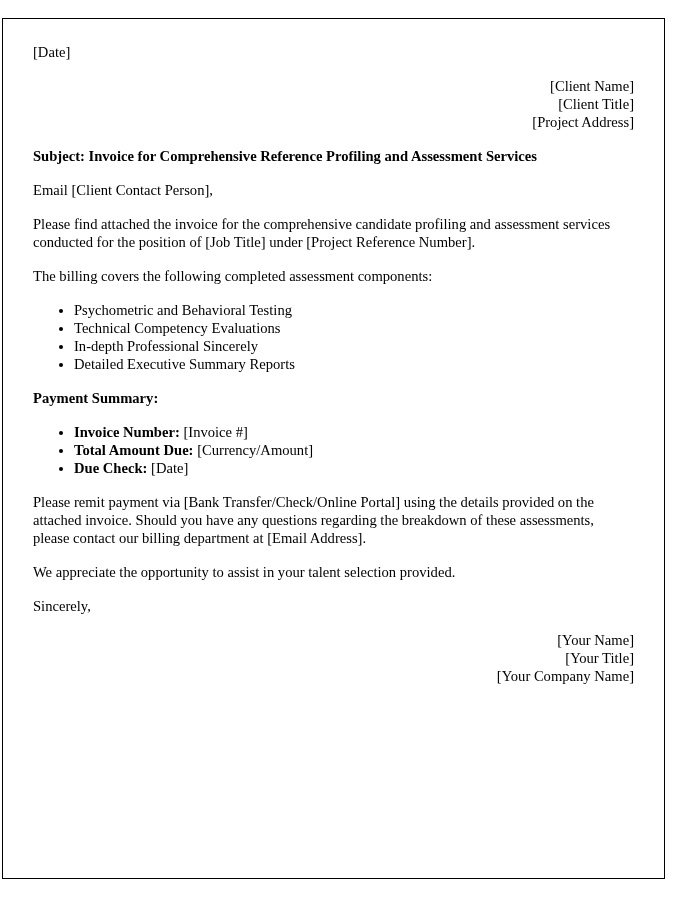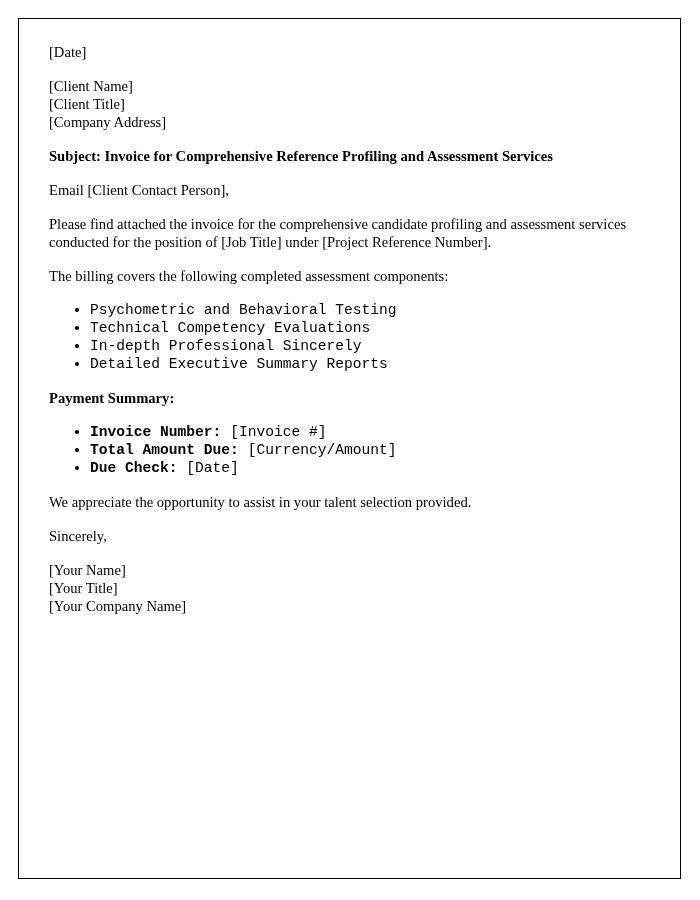--- a/index.html
+++ b/index.html
@@ -10,64 +10,64 @@
   body {
     width: 700px;
     height: 900px;
     position: relative;
     font-family: "Liberation Serif", serif;
     font-size: 14.6px;
     color: #000000;
   }
   .letter-frame {
     position: absolute;
-    left: 18px;
+    left: 2px;
     top: 18px;
     width: 663px;
     height: 861px;
     border: 1px solid #000000;
     box-sizing: border-box;
     padding: 24px 30px 24px 30px;
   }
   .para {
     margin: 0 0 16px 0;
     line-height: 18px;
   }
   .block {
     margin: 0 0 16px 0;
     line-height: 18px;
+    text-align: right;
   }
   .block .line {
     display: block;
   }
   .bold {
     font-weight: bold;
   }
   ul.bullets {
     margin: 0 0 16px 0;
     padding-left: 41px;
     line-height: 18px;
     list-style-type: disc;
-    font-family: Liberation Mono, monospace;
   }
   ul.bullets li {
     margin: 0;
   }
 </style>
 </head>
 <body>
 
 <div class="letter-frame">
 
   <p class="para">[Date]</p>
 
   <div class="block">
     <span class="line">[Client Name]</span>
     <span class="line">[Client Title]</span>
-    <span class="line">[Company Address]</span>
+    <span class="line">[Project Address]</span>
   </div>
 
   <p class="para bold">Subject: Invoice for Comprehensive Reference Profiling and Assessment Services</p>
 
   <p class="para">Email [Client Contact Person],</p>
 
   <p class="para">Please find attached the invoice for the comprehensive candidate profiling and assessment services conducted for the position of [Job Title] under [Project Reference Number].</p>
 
   <p class="para">The billing covers the following completed assessment components:</p>
 
@@ -79,20 +79,21 @@
   </ul>
 
   <p class="para bold">Payment Summary:</p>
 
   <ul class="bullets">
     <li><strong>Invoice Number:</strong><span> [Invoice #]</span></li>
     <li><strong>Total Amount Due:</strong><span> [Currency/Amount]</span></li>
     <li><strong>Due Check:</strong><span> [Date]</span></li>
   </ul>
 
+  <p class="para">Please remit payment via [Bank Transfer/Check/Online Portal] using the details provided on the attached invoice. Should you have any questions regarding the breakdown of these assessments, please contact our billing department at [Email Address].</p>
 
   <p class="para">We appreciate the opportunity to assist in your talent selection provided.</p>
 
   <p class="para">Sincerely,</p>
 
   <div class="block">
     <span class="line">[Your Name]</span>
     <span class="line">[Your Title]</span>
     <span class="line">[Your Company Name]</span>
   </div>

